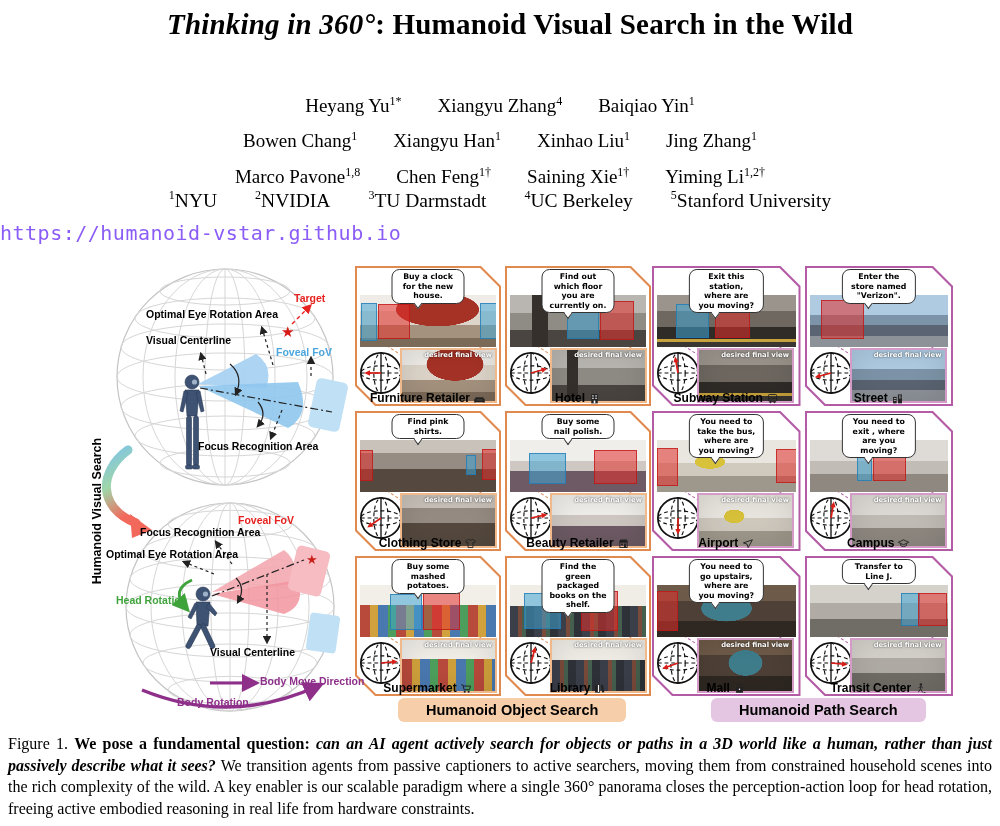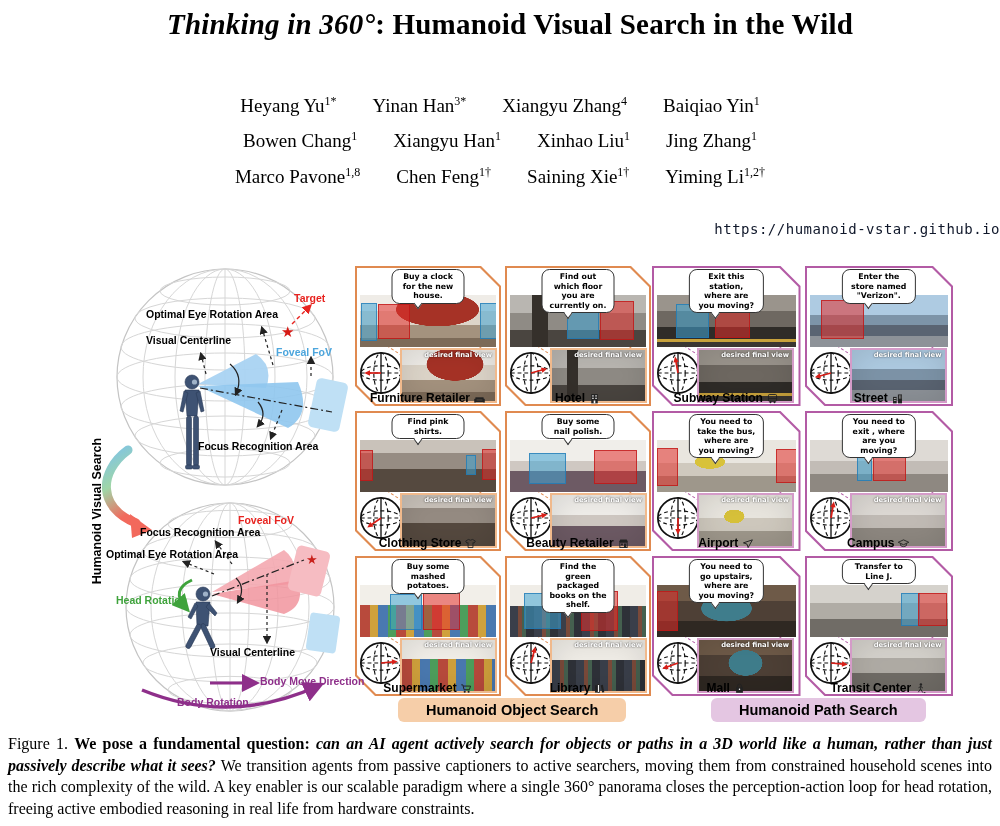--- a/index.html
+++ b/index.html
@@ -8,22 +8,22 @@
 
   
   .title{position:absolute;top:8px;left:0;width:100%;text-align:center;
          font-size:29px;font-weight:700;margin:0;letter-spacing:.2px;}
   .t-ital{font-style:italic;margin-left:20px;}
   .authors{position:absolute;top:86px;left:0;width:100%;font-size:19px;}
   .author-row{display:flex;justify-content:center;gap:36px;line-height:30px;}
   .authors sup,.affils sup{font-size:12px;}
   .affils{position:absolute;top:188px;left:0;width:100%;display:flex;justify-content:center;
           gap:38px;font-size:19.5px;}
-  .url{position:absolute;top:221px;left:0;width:100%;display:block;text-align:right;
-       font-family:"DejaVu Sans Mono",monospace;font-size:14px;color:#0f172a;
+  .url{position:absolute;top:221px;left:0;width:100%;display:block;text-align:left;
+       font-family:"DejaVu Sans Mono",monospace;font-size:20px;color:#8b5cf6;
        letter-spacing:.5px;text-decoration:none;cursor:pointer;}
 
   
   .figure{position:absolute;top:262px;left:0;width:1000px;height:470px;}
 
   
   .diagram{position:absolute;left:60px;top:0;width:300px;height:468px;}
   .diagram-svg{position:absolute;left:0;top:0;}
   .dlabel{position:absolute;font-family:"Liberation Sans",sans-serif;font-weight:700;
           font-size:10.5px;white-space:nowrap;z-index:3;}
@@ -98,36 +98,42 @@
 </head>
 <body>
 
 <div class="page">
 
   <h1 class="title"><span class="t-ital">Thinking in 360°</span><span>: Humanoid Visual Search in the Wild</span></h1>
 
   <div class="authors" id="authors">
       <div class="author-row">
         <span class="author"><span>Heyang Yu</span><sup>1*</sup></span>
-        <span class="author"><span>Yinan Han</span><sup>3*</sup></span>
         <span class="author"><span>Xiangyu Zhang</span><sup>4</sup></span>
         <span class="author"><span>Baiqiao Yin</span><sup>1</sup></span>
       </div>
       <div class="author-row">
         <span class="author"><span>Bowen Chang</span><sup>1</sup></span>
         <span class="author"><span>Xiangyu Han</span><sup>1</sup></span>
         <span class="author"><span>Xinhao Liu</span><sup>1</sup></span>
         <span class="author"><span>Jing Zhang</span><sup>1</sup></span>
       </div>
       <div class="author-row">
         <span class="author"><span>Marco Pavone</span><sup>1,8</sup></span>
         <span class="author"><span>Chen Feng</span><sup>1†</sup></span>
         <span class="author"><span>Saining Xie</span><sup>1†</sup></span>
         <span class="author"><span>Yiming Li</span><sup>1,2†</sup></span>
       </div>
+    </div>
+  <div class="affils" id="affils">
+      <span><sup>1</sup><span>NYU</span></span>
+      <span><sup>2</sup><span>NVIDIA</span></span>
+      <span><sup>3</sup><span>TU Darmstadt</span></span>
+      <span><sup>4</sup><span>UC Berkeley</span></span>
+      <span><sup>5</sup><span>Stanford University</span></span>
     </div>
   <a class="url">https://humanoid-vstar.github.io</a>
 
   <div class="figure">
 
     <div class="diagram">
       <svg class="diagram-svg" width="300" height="468" viewBox="0 0 300 468">
         <defs>
           <marker id="mB" markerWidth="7" markerHeight="7" refX="5" refY="3.5" orient="auto">
               <path d="M0 0 7 3.5 0 7z" fill="#222"></path>

